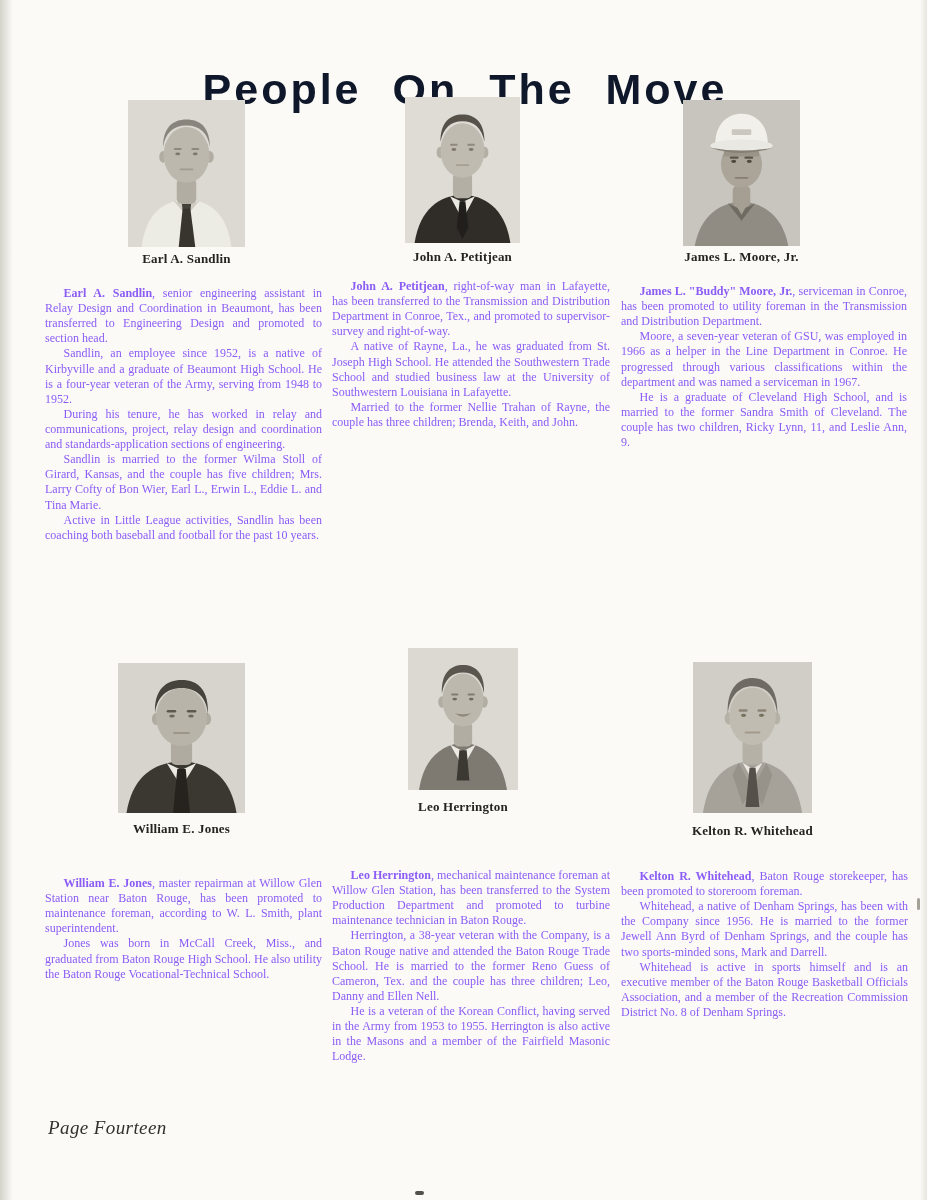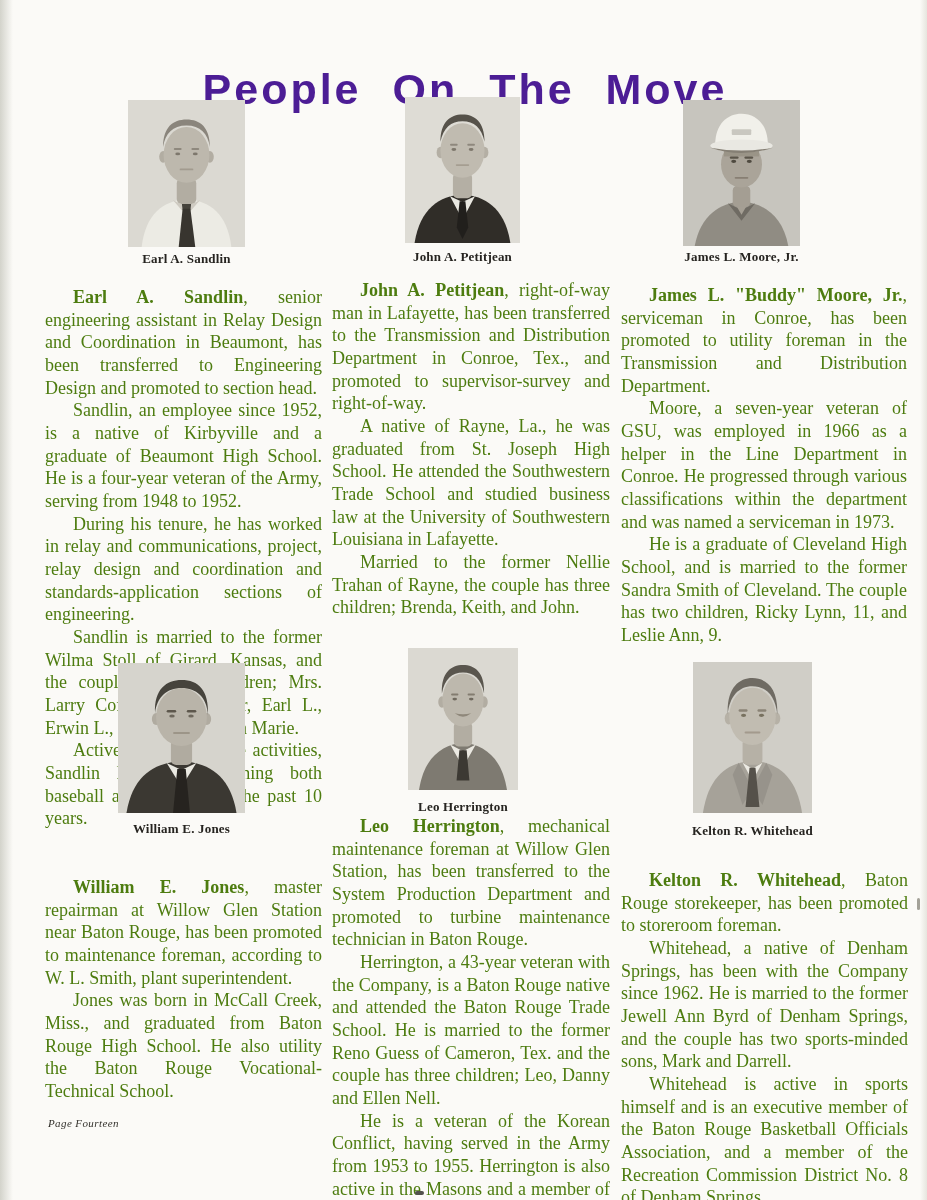--- a/index.html
+++ b/index.html
@@ -12,37 +12,37 @@
     position: absolute; left: 0; top: 0; bottom: 0; width: 14px;
     background: linear-gradient(90deg, #d3d3cb 0%, rgba(251,250,247,0) 92%);
   }
   .edge-right {
     position: absolute; right: 0; top: 0; bottom: 0; width: 7px;
     background: linear-gradient(270deg, #e6e5de 0%, rgba(251,250,247,0) 100%);
   }
   .page-title {
     position: absolute; left: 3px; right: 0; top: 36px; text-align: center;
     font-family: "Liberation Sans", sans-serif; font-weight: 700;
-    font-size: 43px; letter-spacing: 3px; word-spacing: 16px; color: #4c1d95;
+    font-size: 43px; letter-spacing: 3px; word-spacing: 16px; color: #0f172a;
   }
   figure.photo { margin: 0; position: absolute; overflow: hidden; }
   figure.photo svg { display: block; width: 100%; height: 100%; }
   .caption {
     position: absolute; text-align: center; font-weight: 700;
     font-size: 13px; color: #262420; letter-spacing: 0.2px; white-space: nowrap;
   }
   .story {
-    position: absolute; font-size: 18px; line-height: 1.26;
-    text-align: justify; color: #4d7c0f;
+    position: absolute; font-size: 12px; line-height: 1.26;
+    text-align: justify; color: #8b5cf6;
   }
   .story p { margin: 0; text-indent: 1.55em; }
   .story .lead { font-weight: 700; }
   .footer {
     position: absolute; left: 48px; top: 1117px; font-style: italic;
-    font-size: 11px; color: #33312c; letter-spacing: 0.4px;
+    font-size: 19px; color: #33312c; letter-spacing: 0.4px;
   }
   .speck-a { position: absolute; left: 415px; top: 1191px; width: 9px; height: 4px;
              background: #52514c; border-radius: 2px; }
   .speck-b { position: absolute; left: 917px; top: 898px; width: 3px; height: 12px;
              background: #a3a198; border-radius: 2px; }
 </style>
 </head>
 <body>
 
 <div class="edge-left"></div>
@@ -123,21 +123,21 @@
 </div>
 
 <div class="story" style="left:332px;top:279px;width:278px">
   <p><span class="lead">John A. Petitjean</span><span>, right-of-way man in Lafayette, has been transferred to the Transmission and Distribution Department in Conroe, Tex., and promoted to supervisor-survey and right-of-way.</span></p>
   <p>A native of Rayne, La., he was graduated from St. Joseph High School. He attended the Southwestern Trade School and studied business law at the University of Southwestern Louisiana in Lafayette.</p>
   <p>Married to the former Nellie Trahan of Rayne, the couple has three children; Brenda, Keith, and John.</p>
 </div>
 
 <div class="story" style="left:621px;top:284px;width:286px">
   <p><span class="lead">James L. "Buddy" Moore, Jr.</span><span>, serviceman in Conroe, has been promoted to utility foreman in the Transmission and Distribution Department.</span></p>
-  <p>Moore, a seven-year veteran of GSU, was employed in 1966 as a helper in the Line Department in Conroe. He progressed through various classifications within the department and was named a serviceman in 1973.</p>
+  <p>Moore, a seven-year veteran of GSU, was employed in 1966 as a helper in the Line Department in Conroe. He progressed through various classifications within the department and was named a serviceman in 1967.</p>
   <p>He is a graduate of Cleveland High School, and is married to the former Sandra Smith of Cleveland. The couple has two children, Ricky Lynn, 11, and Leslie Ann, 9.</p>
 </div>
 
 <figure class="photo" style="left:118px;top:663px;width:127px;height:150px">
   <svg viewBox="0 0 120 150" preserveAspectRatio="none">
     <rect width="120" height="150" fill="#d6d4cd"></rect>
     <path d="M8,150 C14,112 34,100 60,98 C86,100 106,112 112,150 Z" fill="#3b3832"></path>
     <path d="M46,100 L60,124 L74,100 L60,107 Z" fill="#eae9e2"></path>
     <path d="M56,106 L64,106 L68,150 L52,150 Z" fill="#26231f"></path>
     <rect x="50" y="76" width="20" height="26" rx="5" fill="#b0aba0"></rect>
@@ -195,28 +195,28 @@
 
 <div class="caption" style="left:88px;top:821px;width:187px">William E. Jones</div>
 <div class="caption" style="left:378px;top:799px;width:170px">Leo Herrington</div>
 <div class="caption" style="left:663px;top:823px;width:179px">Kelton R. Whitehead</div>
 
 <div class="story" style="left:45px;top:876px;width:277px">
   <p><span class="lead">William E. Jones</span><span>, master repairman at Willow Glen Station near Baton Rouge, has been promoted to maintenance foreman, according to W. L. Smith, plant superintendent.</span></p>
   <p>Jones was born in McCall Creek, Miss., and graduated from Baton Rouge High School. He also utility the Baton Rouge Vocational-Technical School.</p>
 </div>
 
-<div class="story" style="left:332px;top:815px;width:278px">
+<div class="story" style="left:332px;top:868px;width:278px">
   <p><span class="lead">Leo Herrington</span><span>, mechanical maintenance foreman at Willow Glen Station, has been transferred to the System Production Department and promoted to turbine maintenance technician in Baton Rouge.</span></p>
-  <p>Herrington, a 43-year veteran with the Company, is a Baton Rouge native and attended the Baton Rouge Trade School. He is married to the former Reno Guess of Cameron, Tex. and the couple has three children; Leo, Danny and Ellen Nell.</p>
+  <p>Herrington, a 38-year veteran with the Company, is a Baton Rouge native and attended the Baton Rouge Trade School. He is married to the former Reno Guess of Cameron, Tex. and the couple has three children; Leo, Danny and Ellen Nell.</p>
   <p>He is a veteran of the Korean Conflict, having served in the Army from 1953 to 1955. Herrington is also active in the Masons and a member of the Fairfield Masonic Lodge.</p>
 </div>
 
 <div class="story" style="left:621px;top:869px;width:287px">
   <p><span class="lead">Kelton R. Whitehead</span><span>, Baton Rouge storekeeper, has been promoted to storeroom foreman.</span></p>
-  <p>Whitehead, a native of Denham Springs, has been with the Company since 1962. He is married to the former Jewell Ann Byrd of Denham Springs, and the couple has two sports-minded sons, Mark and Darrell.</p>
+  <p>Whitehead, a native of Denham Springs, has been with the Company since 1956. He is married to the former Jewell Ann Byrd of Denham Springs, and the couple has two sports-minded sons, Mark and Darrell.</p>
   <p>Whitehead is active in sports himself and is an executive member of the Baton Rouge Basketball Officials Association, and a member of the Recreation Commission District No. 8 of Denham Springs.</p>
 </div>
 
 <div class="footer">Page Fourteen</div>
 
 <div class="speck-a"></div>
 <div class="speck-b"></div>
 
 </body></html>

